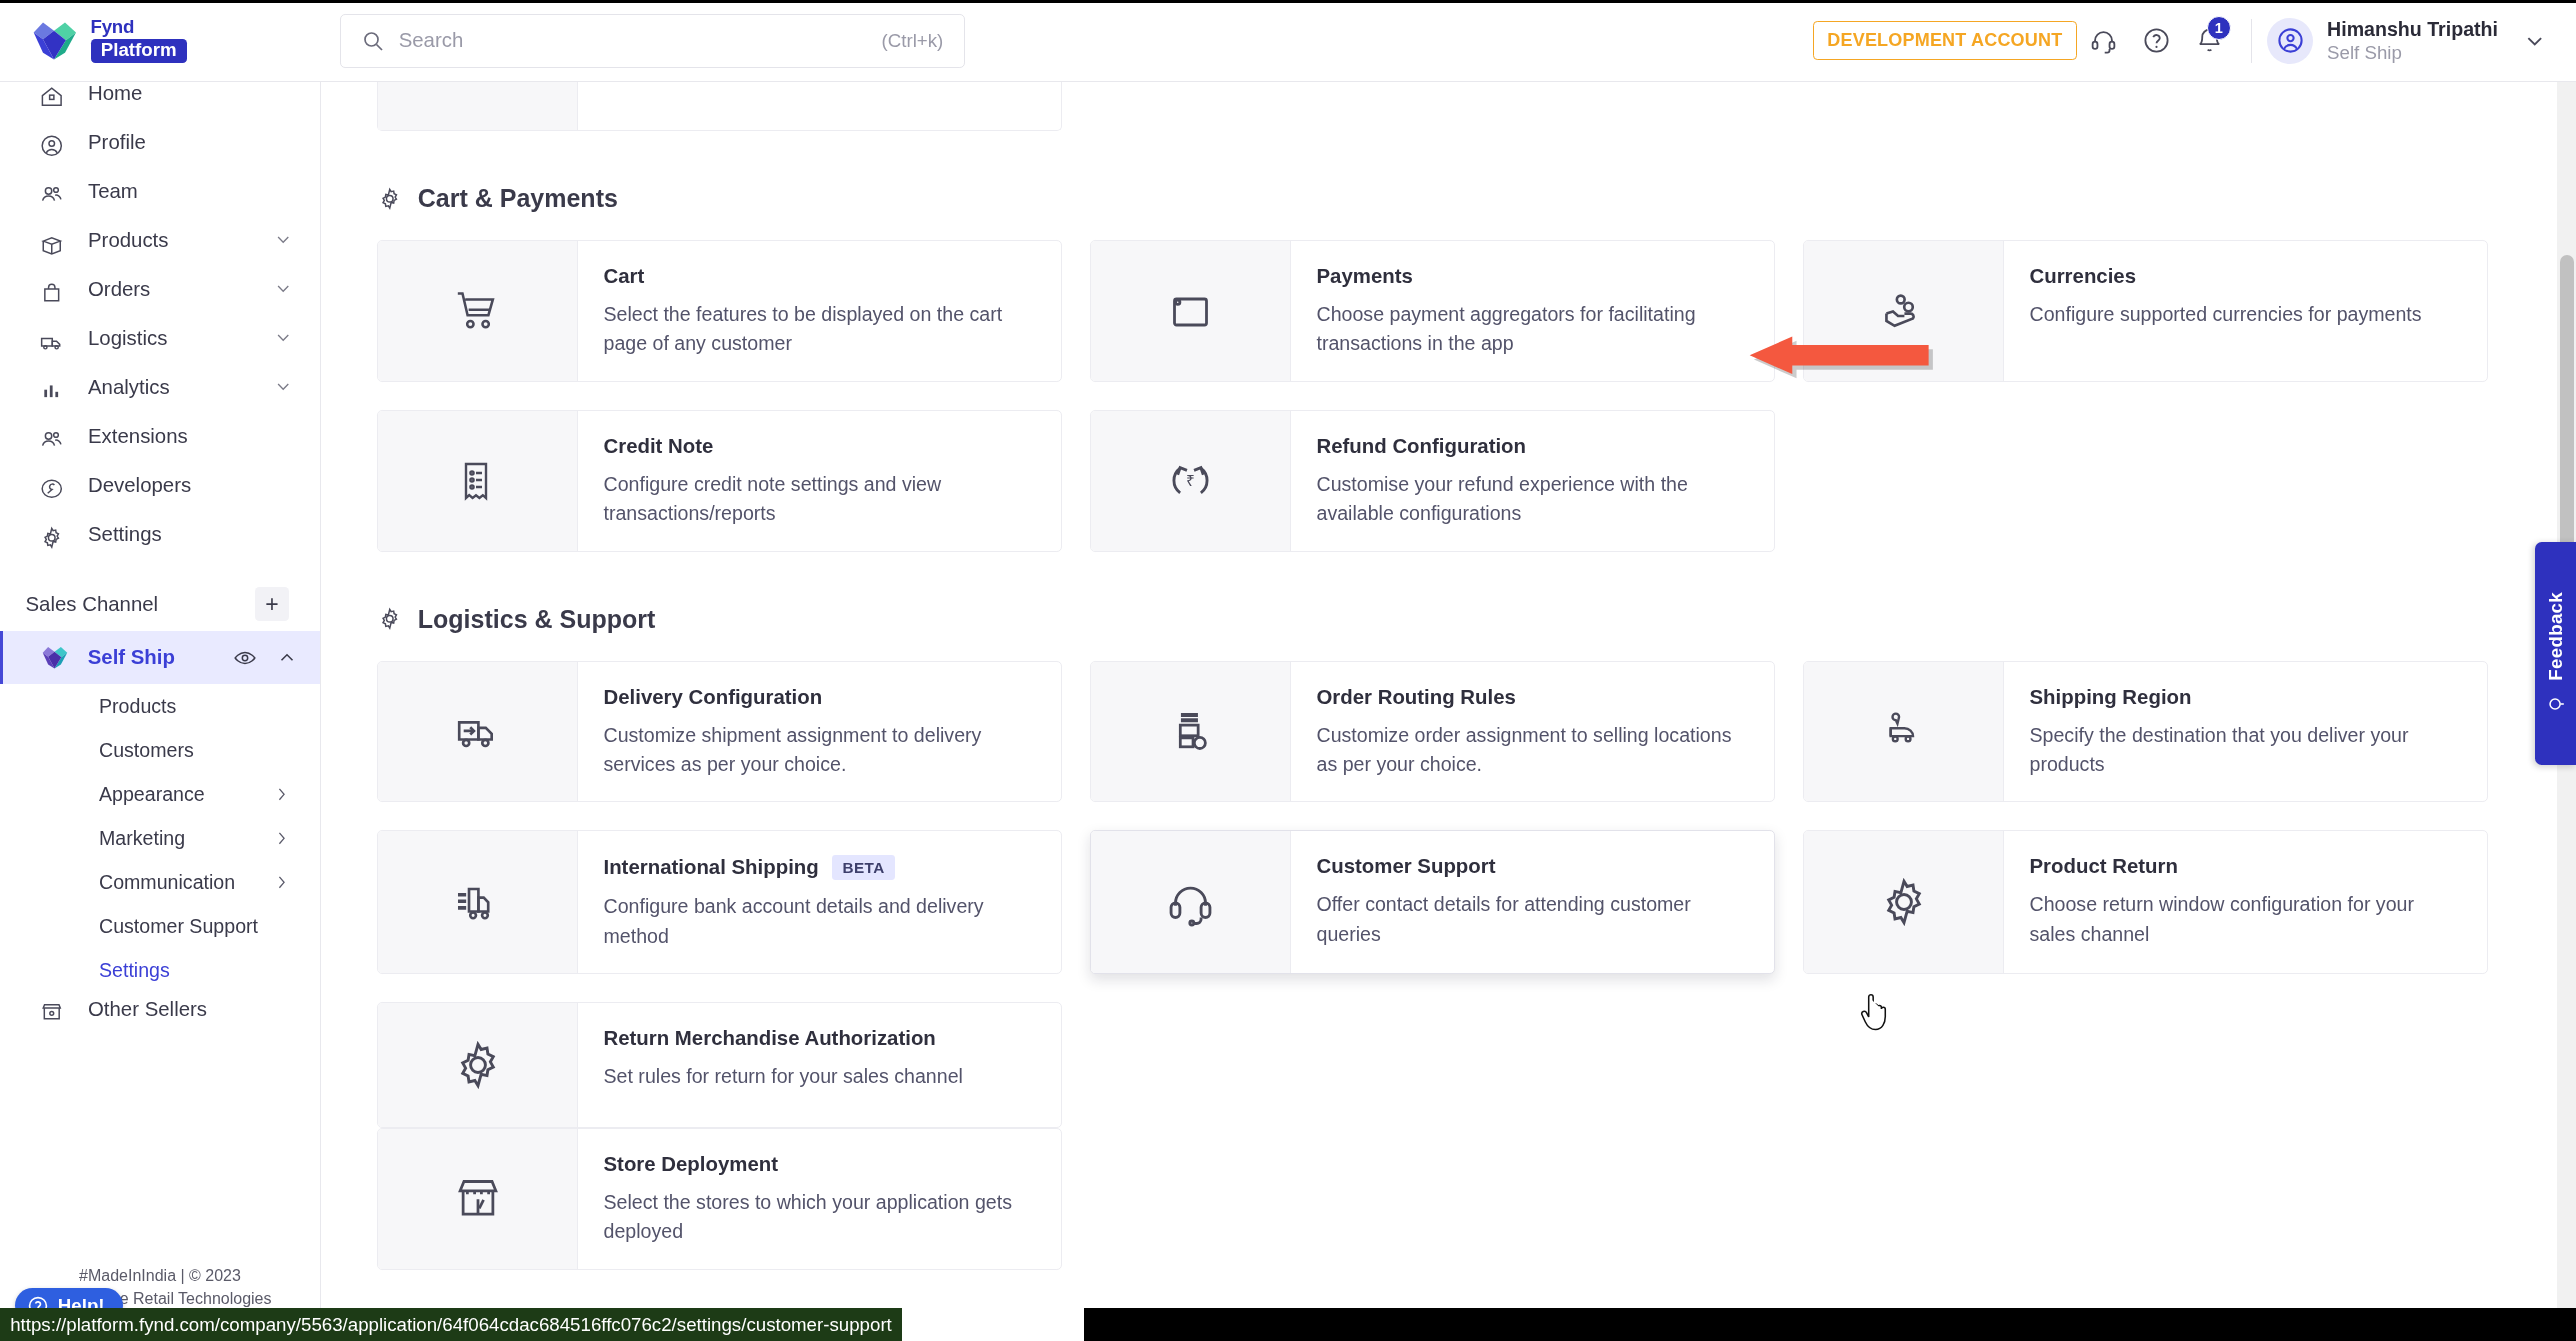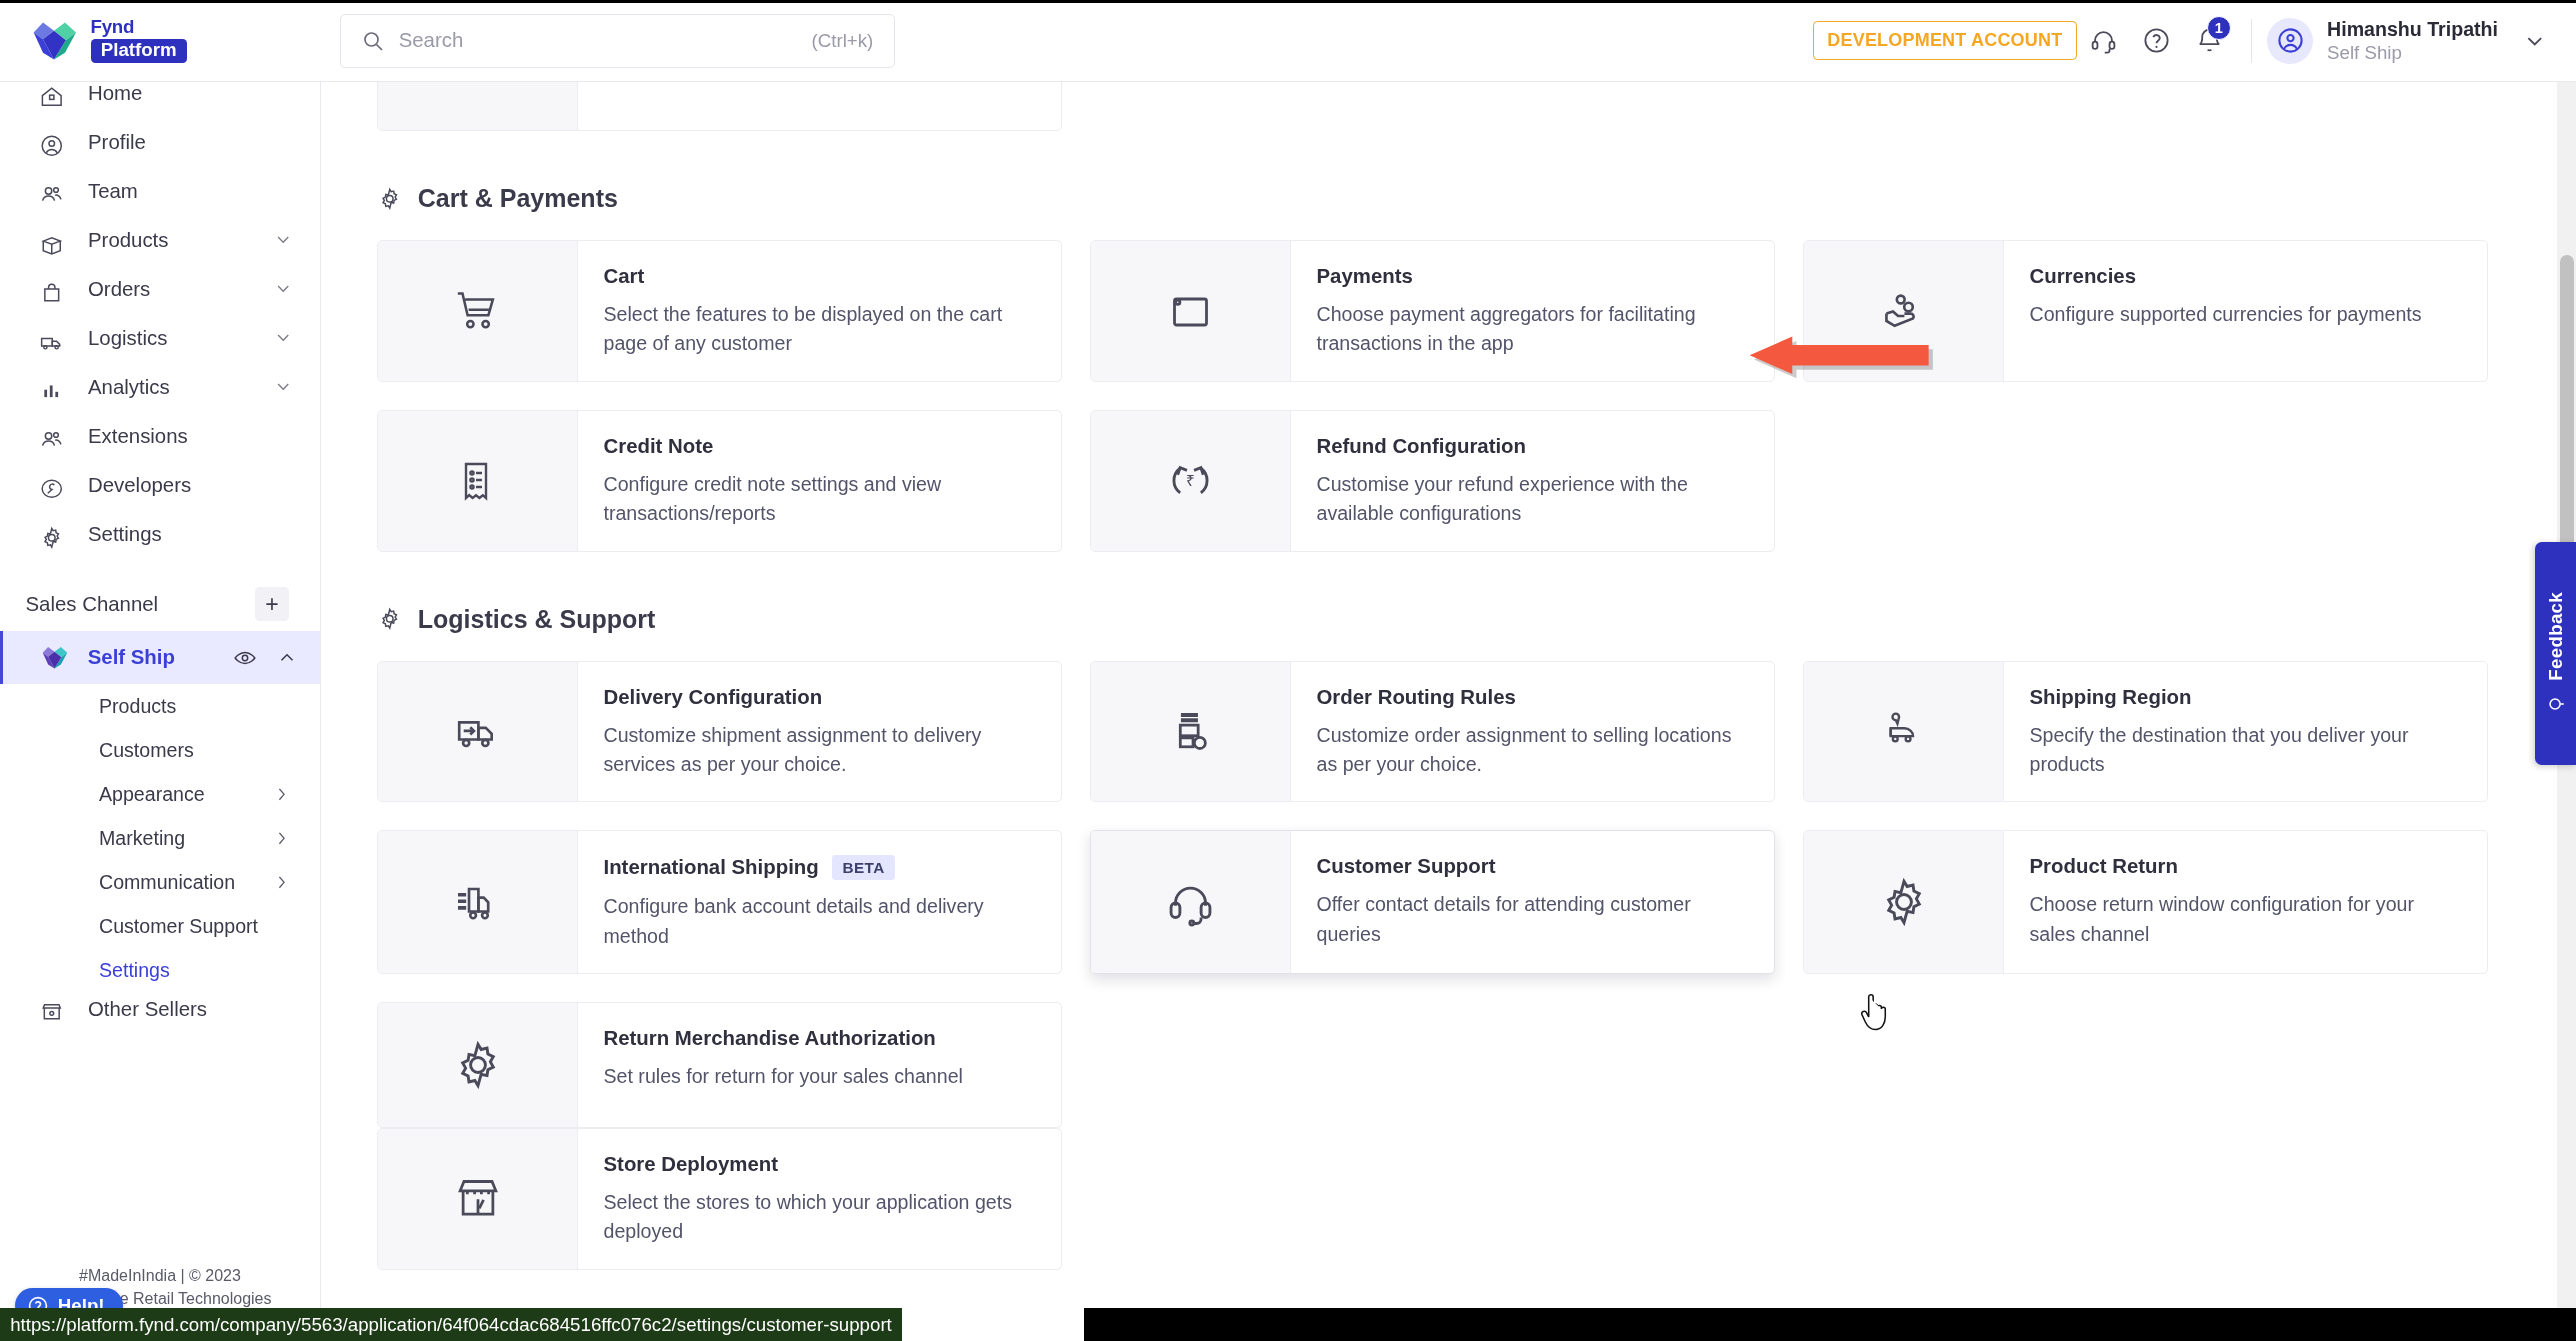--- a/index.html
+++ b/index.html
@@ -22,21 +22,21 @@
   .logo-text { display:flex; flex-direction:column; align-items:flex-start; }
   .logo-fynd {
     font-size:18.7px; font-weight:bold; color:#2e31be; letter-spacing:-0.3px; line-height:18.7px;
   }
   .logo-platform {
     background:#2e31be; color:#fff; font-size:18.7px; font-weight:bold;
     padding:0.9px 10.2px 2.6px 10.2px; border-radius:4.3px; line-height:20.4px; margin-top:1.7px;
   }
 
   .search-box {
-    margin-left:18.7px; width:555px; height:54px; border:0.9px solid #e4e4ea; border-radius:5.1px;
+    margin-left:18.7px; width:625px; height:54px; border:0.9px solid #e4e4ea; border-radius:5.1px;
     display:flex; align-items:center; padding:0 20.4px; gap:13.6px; background:#fff;
   }
   .search-box .ph { color:#9a9aa8; font-size:20.4px; flex:1; }
   .search-box .kbd { color:#9a9aa8; font-size:18.7px; }
 
   .topbar-right {
     margin-left:auto; display:flex; align-items:center; gap:0; padding-right:17px; height:82px;
   }
   .dev-badge {
     border:0.9px solid #f5a623; color:#f5a623; font-size:18px; font-weight:bold;

